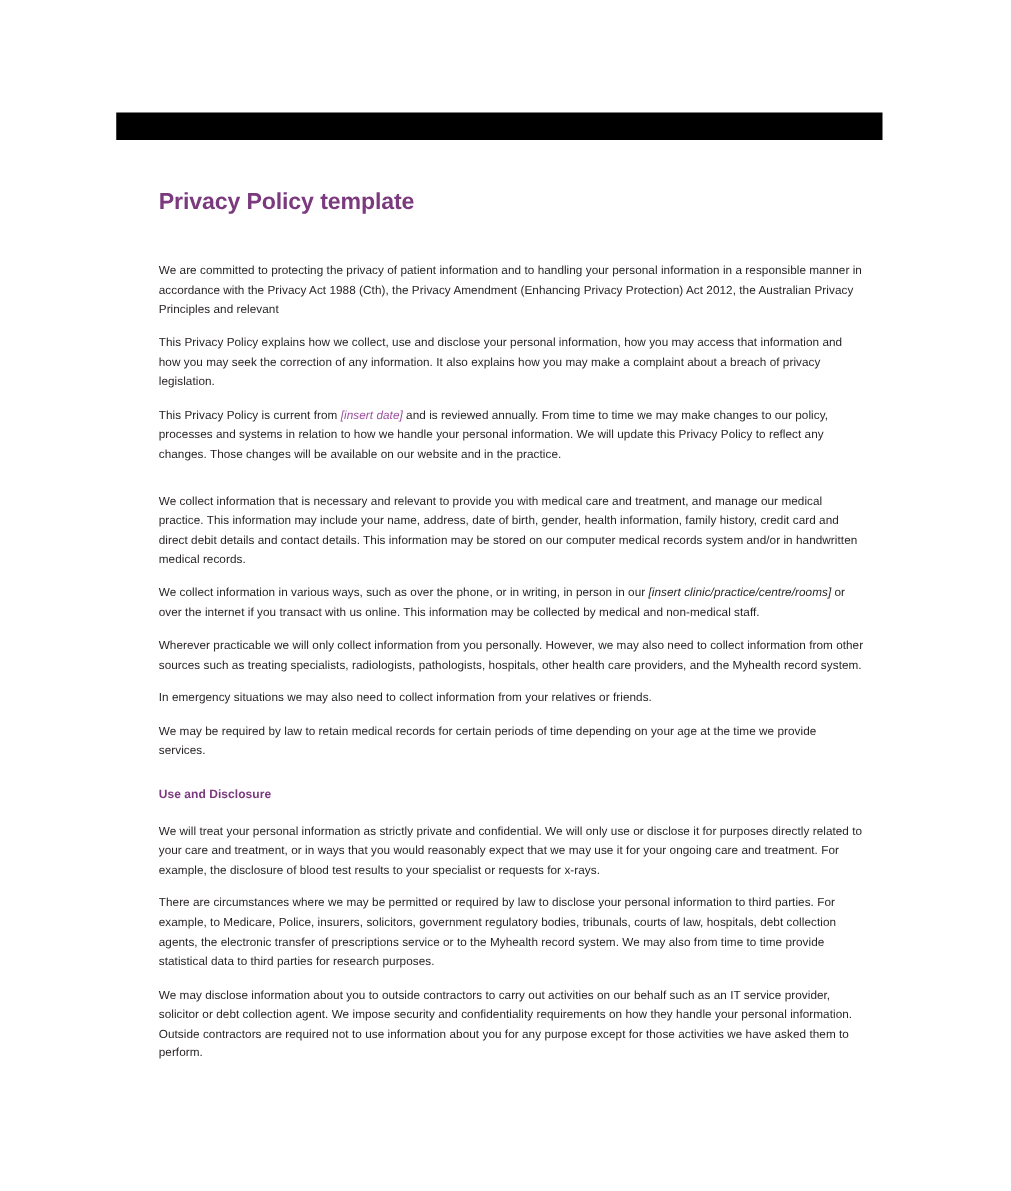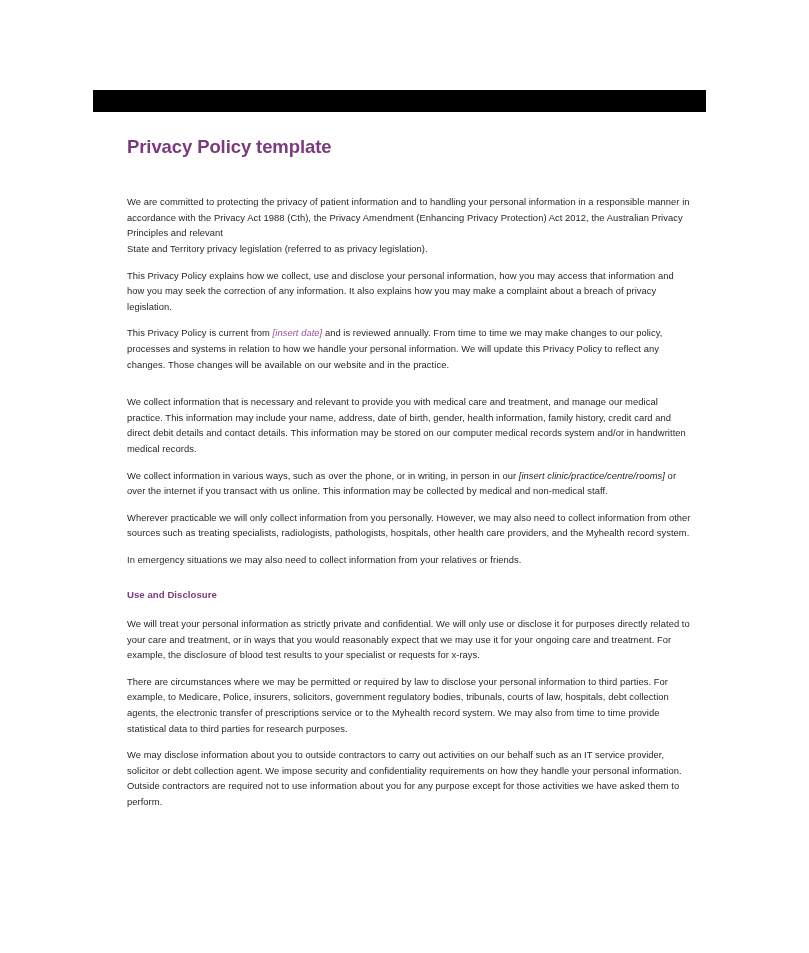--- a/index.html
+++ b/index.html
@@ -26,21 +26,21 @@
     position: absolute;
     left: 93px;
     top: 90px;
     width: 613px;
     height: 22px;
     background: #000000;
   }
   .content {
     position: absolute;
     left: 127px;
-    top: 136px;
+    top: 150px;
     width: 577px;
   }
   .doc-title {
     font-size: 18.5px;
     font-weight: bold;
     color: #7b3a7e;
     letter-spacing: -0.1px;
     margin: 0 0 36px 0;
     line-height: 1.2;
   }
@@ -86,38 +86,38 @@
   <div class="header-banner"></div>
 
   <div class="content">
 
     <h1 class="doc-title">Privacy Policy template</h1>
 
     <div class="section">
 
       <p class="para">
         <span>We are committed to protecting the privacy of patient information and to handling your personal information in a responsible manner in accordance with the Privacy Act 1988 (Cth), the Privacy Amendment (Enhancing Privacy Protection) Act 2012, the Australian Privacy Principles and relevant</span><br>
-        <span>State and Territory privacy legislation (referred to as privacy legislation).</span>
       </p>
 
       <p class="para">This Privacy Policy explains how we collect, use and disclose your personal information, how you may access that information and how you may seek the correction of any information. It also explains how you may make a complaint about a breach of privacy legislation.</p>
 
       <p class="para"><span>This Privacy Policy is current from </span><span class="ph-purple">[insert date]</span><span> and is reviewed annually. From time to time we may make changes to our policy, processes and systems in relation to how we handle your personal information. We will update this Privacy Policy to reflect any changes. Those changes will be available on our website and in the practice.</span></p>
     </div>
 
     <div class="section">
 
       <p class="para">We collect information that is necessary and relevant to provide you with medical care and treatment, and manage our medical practice. This information may include your name, address, date of birth, gender, health information, family history, credit card and direct debit details and contact details. This information may be stored on our computer medical records system and/or in handwritten medical records.</p>
 
       <p class="para"><span>We collect information in various ways, such as over the phone, or in writing, in person in our </span><span class="ph-dark">[insert clinic/practice/centre/rooms]</span><span> or over the internet if you transact with us online. This information may be collected by medical and non-medical staff.</span></p>
 
       <p class="para">Wherever practicable we will only collect information from you personally. However, we may also need to collect information from other sources such as treating specialists, radiologists, pathologists, hospitals, other health care providers, and the Myhealth record system.</p>
 
       <p class="para">In emergency situations we may also need to collect information from your relatives or friends.</p>
 
+      <p class="para">We may be required by law to retain medical records for certain periods of time depending on your age at the time we provide services.</p>
     </div>
 
     <div class="section">
       <h2 class="section-heading">Use and Disclosure</h2>
 
       <p class="para">We will treat your personal information as strictly private and confidential. We will only use or disclose it for purposes directly related to your care and treatment, or in ways that you would reasonably expect that we may use it for your ongoing care and treatment. For example, the disclosure of blood test results to your specialist or requests for x-rays.</p>
 
       <p class="para">There are circumstances where we may be permitted or required by law to disclose your personal information to third parties. For example, to Medicare, Police, insurers, solicitors, government regulatory bodies, tribunals, courts of law, hospitals, debt collection agents, the electronic transfer of prescriptions service or to the Myhealth record system. We may also from time to time provide statistical data to third parties for research purposes.</p>
 
       <p class="para">We may disclose information about you to outside contractors to carry out activities on our behalf such as an IT service provider, solicitor or debt collection agent. We impose security and confidentiality requirements on how they handle your personal information. Outside contractors are required not to use information about you for any purpose except for those activities we have asked them to perform.</p>

